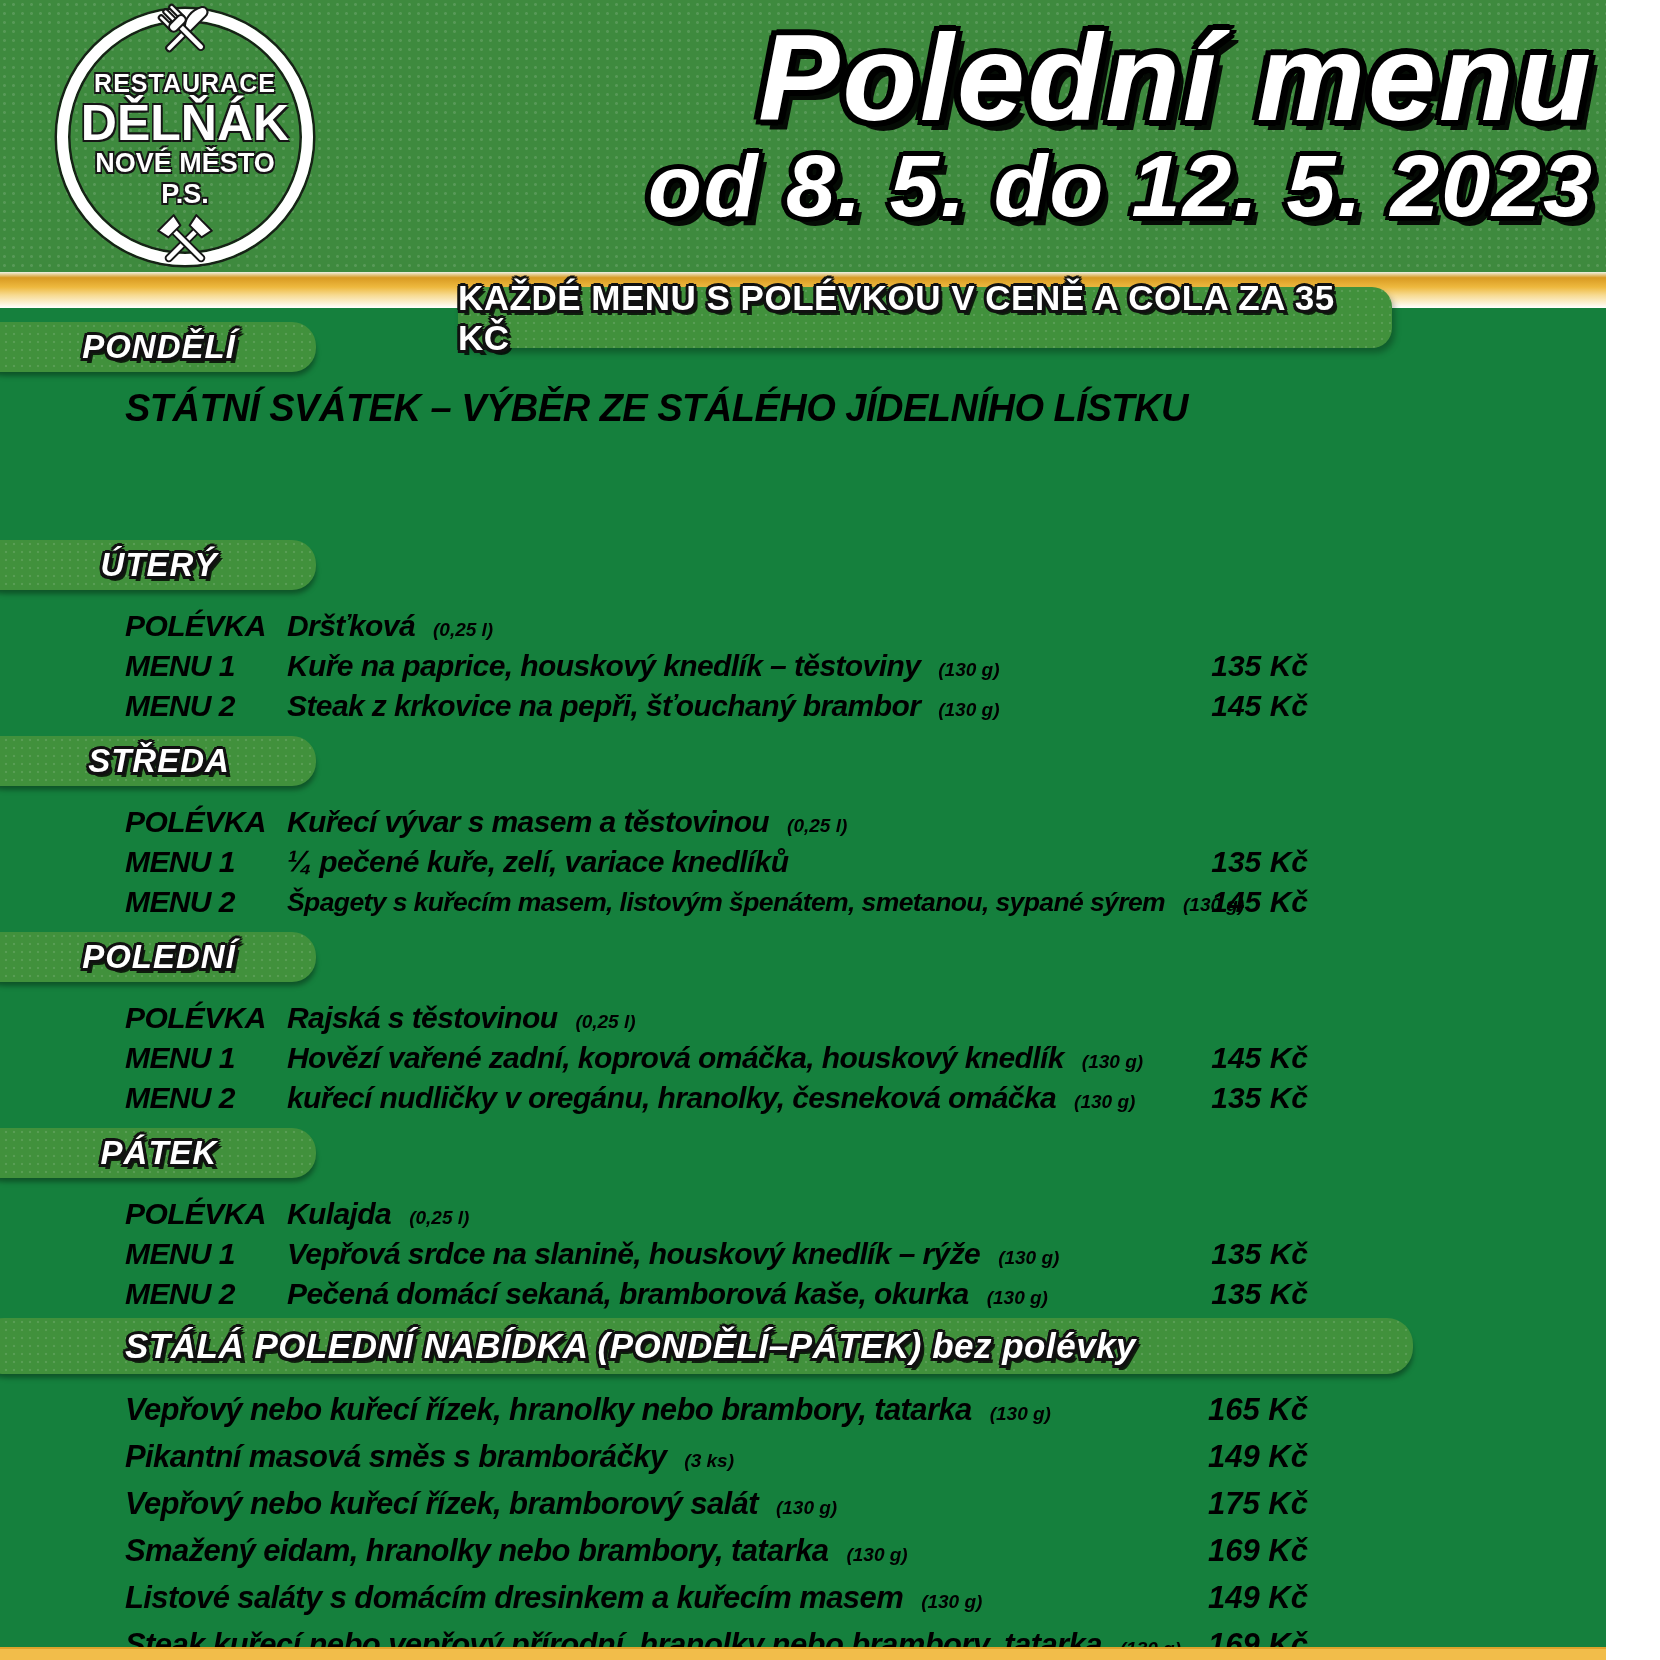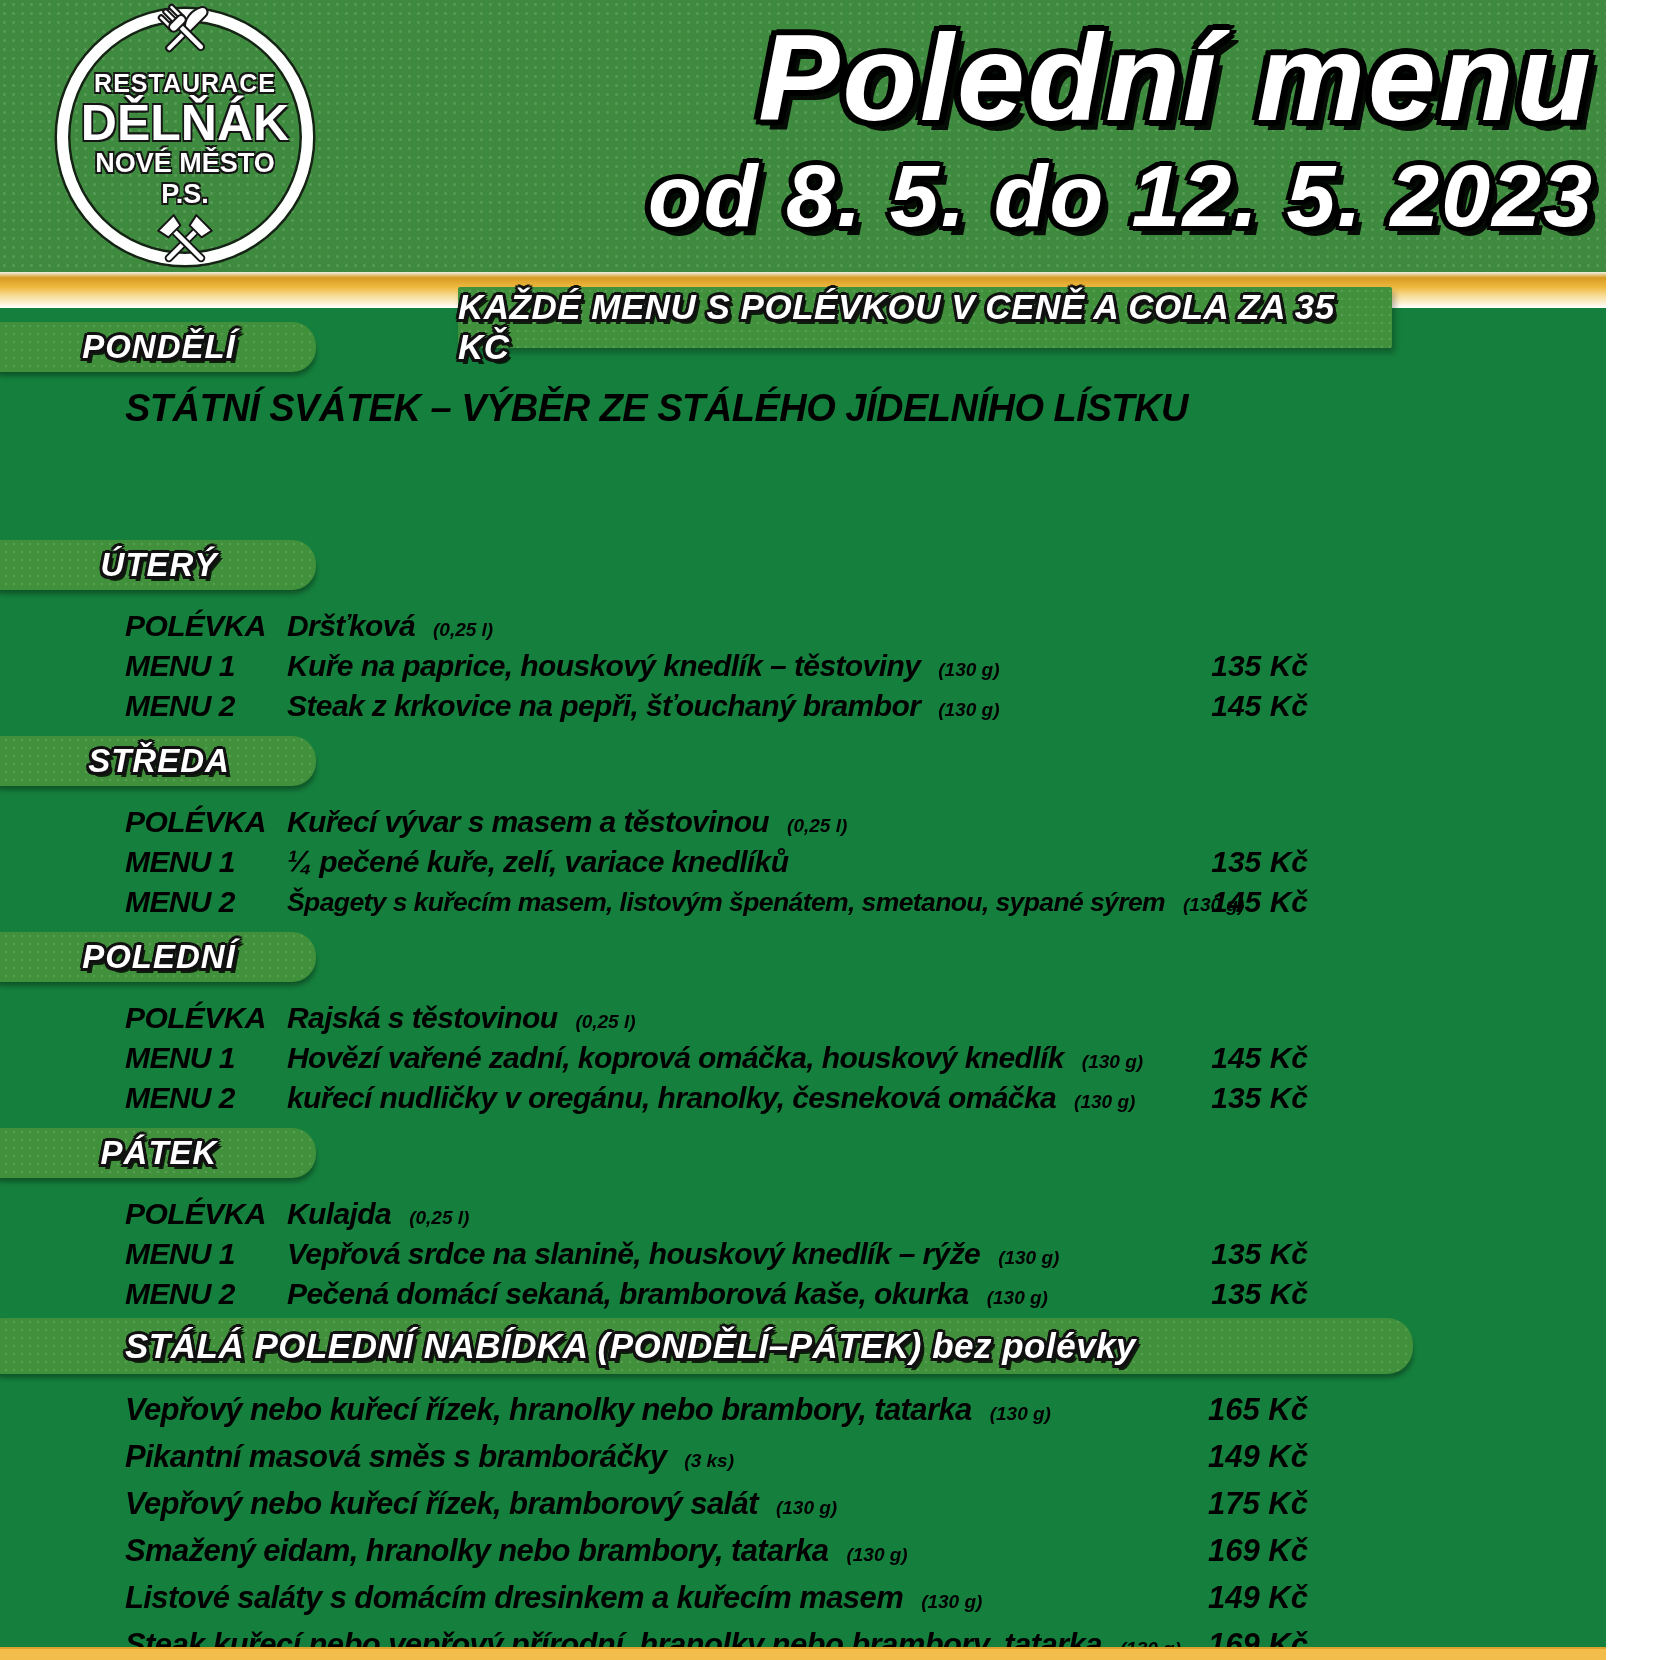--- a/index.html
+++ b/index.html
@@ -38,38 +38,38 @@
   
   .title-wrap{
     position:absolute;left:400px;right:12px;top:16px;text-align:right;
     color:#ffffff;font-weight:bold;font-style:italic;
   }
   .title-main{
     font-size:122px;line-height:1.02;letter-spacing:3px;
     text-shadow:-5px -5px 0 #000,5px -5px 0 #000,-5px 5px 0 #000,5px 5px 0 #000,-7px 0 0 #000,7px 0 0 #000,0 -6px 0 #000,0 6px 0 #000,9px 10px 0 rgba(0,0,0,.92);
   }
   .title-sub{
-    font-size:88px;line-height:1.0;margin-top:12px;letter-spacing:2px;
+    font-size:88px;line-height:1.0;margin-top:2px;letter-spacing:2px;
     text-shadow:-4px -4px 0 #000,4px -4px 0 #000,-4px 4px 0 #000,4px 4px 0 #000,-6px 0 0 #000,6px 0 0 #000,0 -5px 0 #000,0 5px 0 #000,8px 9px 0 rgba(0,0,0,.92);
   }
   
   .outl-sm{
     text-shadow:-2.5px -2.5px 0 #111,2.5px -2.5px 0 #111,-2.5px 2.5px 0 #111,2.5px 2.5px 0 #111,-3px 0 0 #111,3px 0 0 #111,0 -3px 0 #111,0 3px 0 #111,4px 5px 0 rgba(0,0,0,.8);
   }
   .greenfill{
     background-color:#41913C;
     background-image:radial-gradient(rgba(255,255,255,0.12) 1.1px, transparent 1.6px);
     background-size:8px 8px;
   }
   
   .banner{
     position:absolute;left:458px;top:287px;width:934px;height:61px;z-index:6;
-    border-radius:2px;
-    display:flex;align-items:flex-start;justify-content:center;
-    color:#fff;font-weight:bold;font-style:italic;font-size:35px;letter-spacing:0.5px;
+    border-radius:20px;
+    display:flex;align-items:center;justify-content:center;
+    color:#fff;font-weight:bold;font-size:35px;letter-spacing:0.5px;
     box-shadow:3px 5px 6px rgba(0,0,0,.28);
   }
   
   .content{position:absolute;top:310px;left:0;width:100%;}
   .day{margin-top:10px;}
   .day:first-child{margin-top:12px;}
   .day--holiday{margin-bottom:110px;}
   .day-bar{
     position:relative;margin-left:-22px;width:314px;height:50px;
     border-radius:24px;

